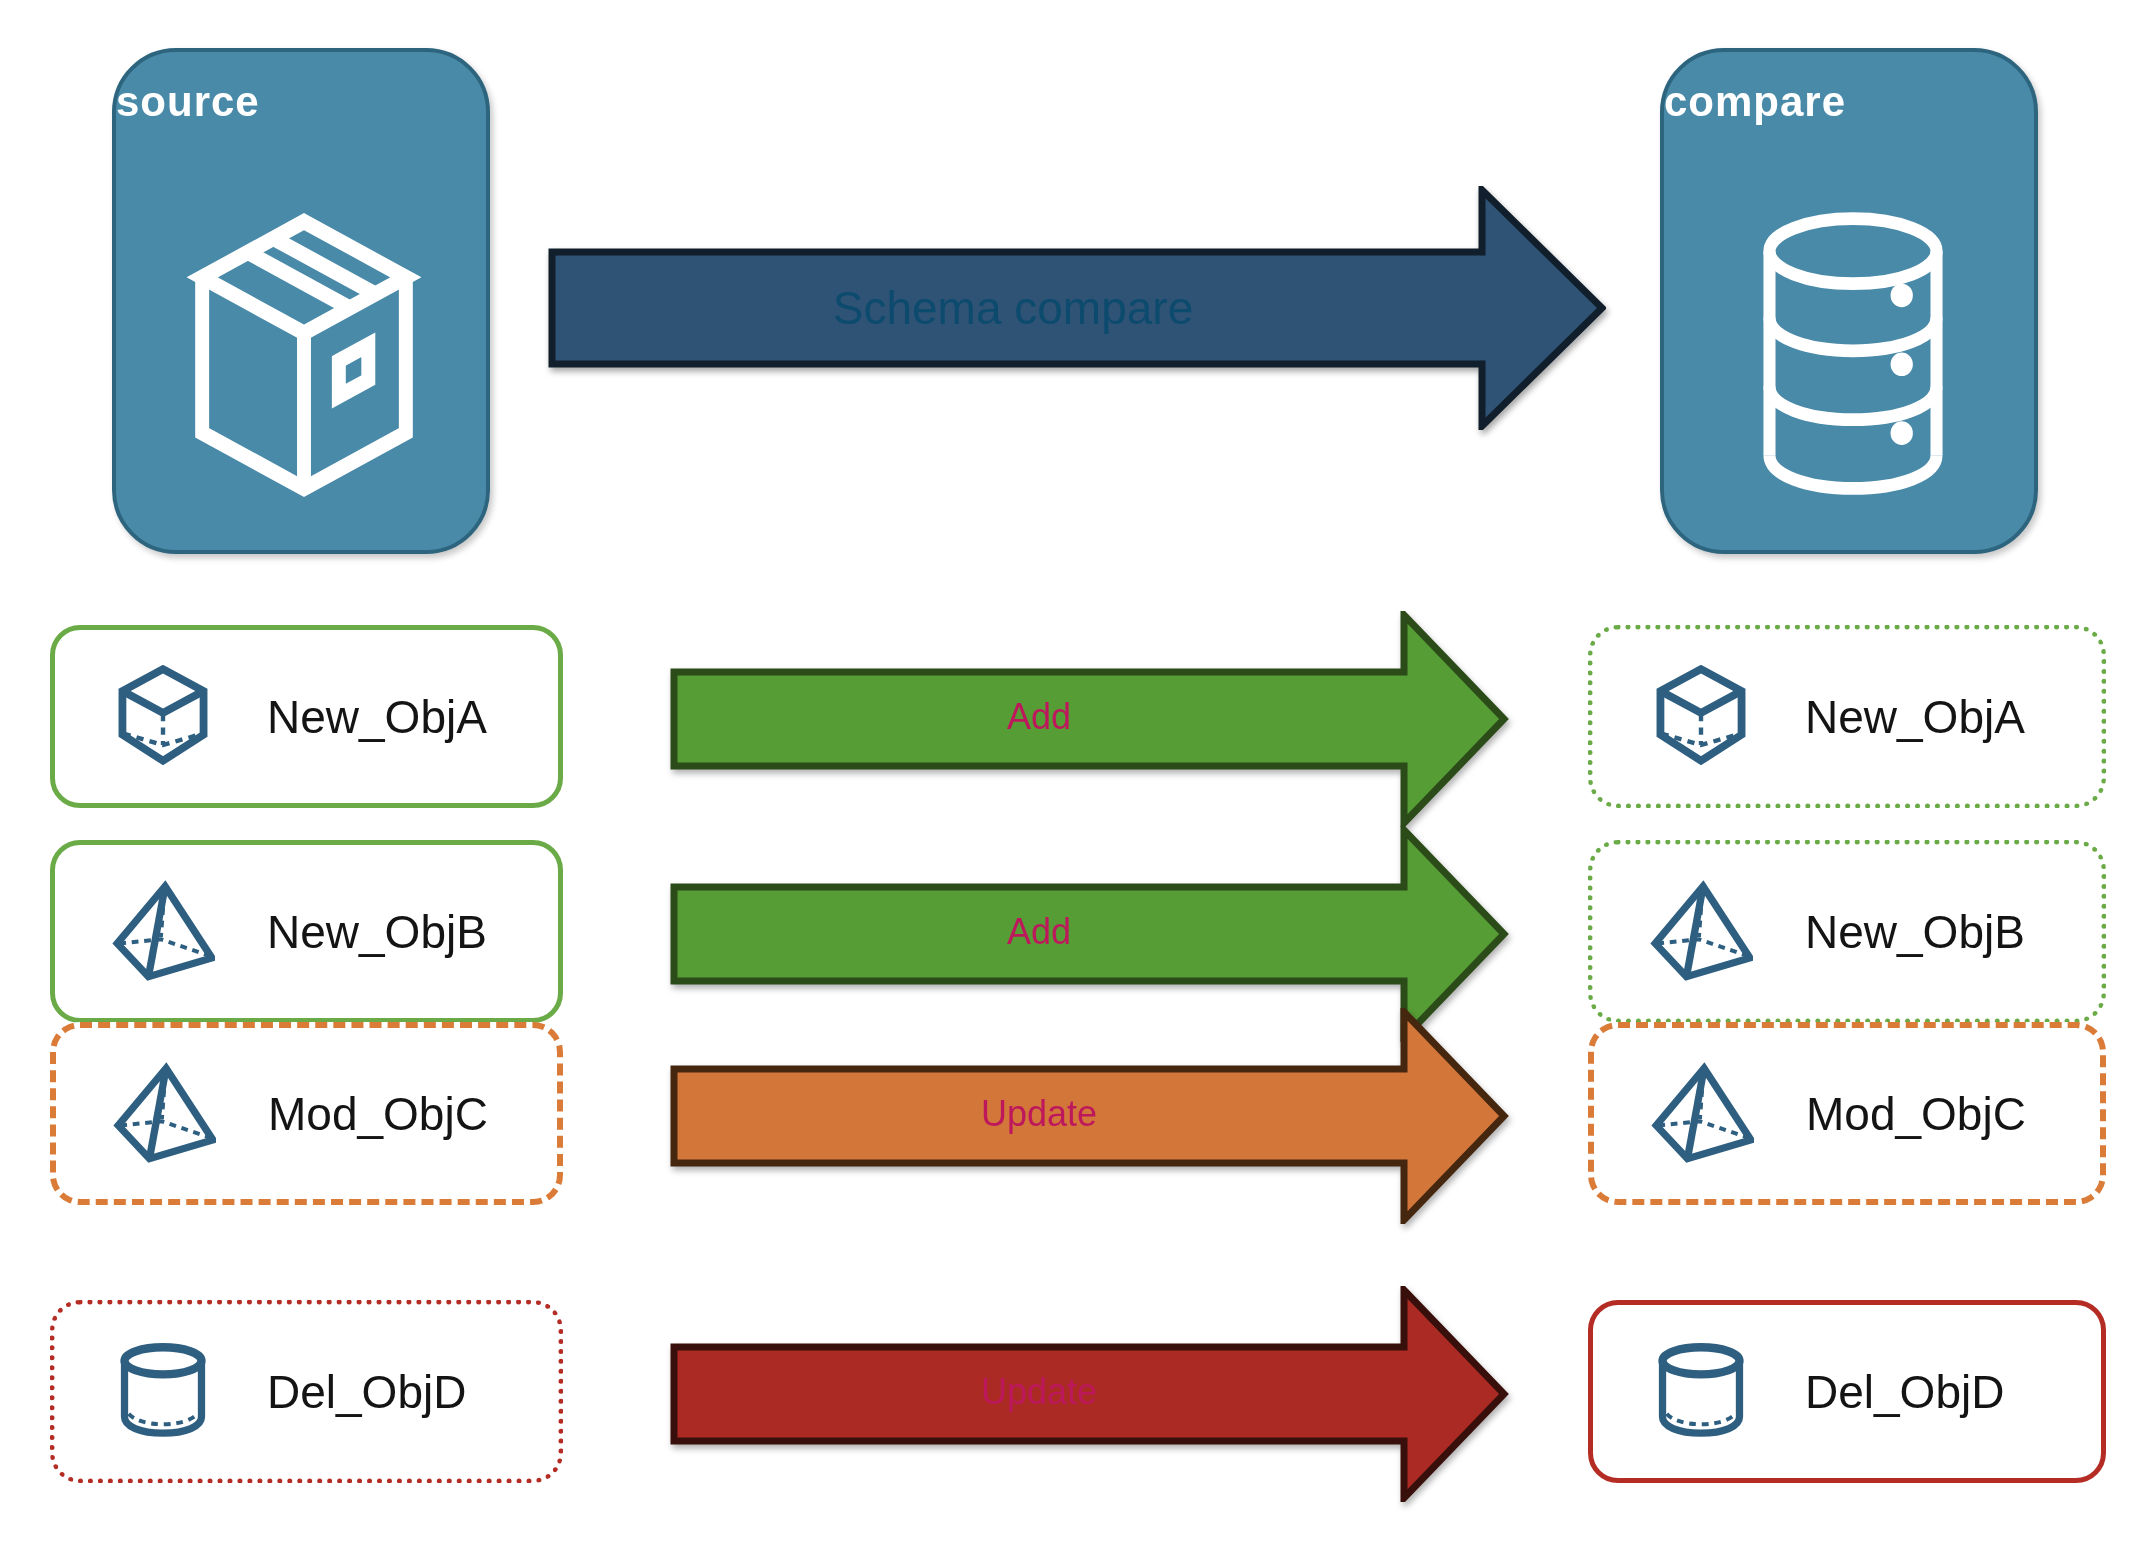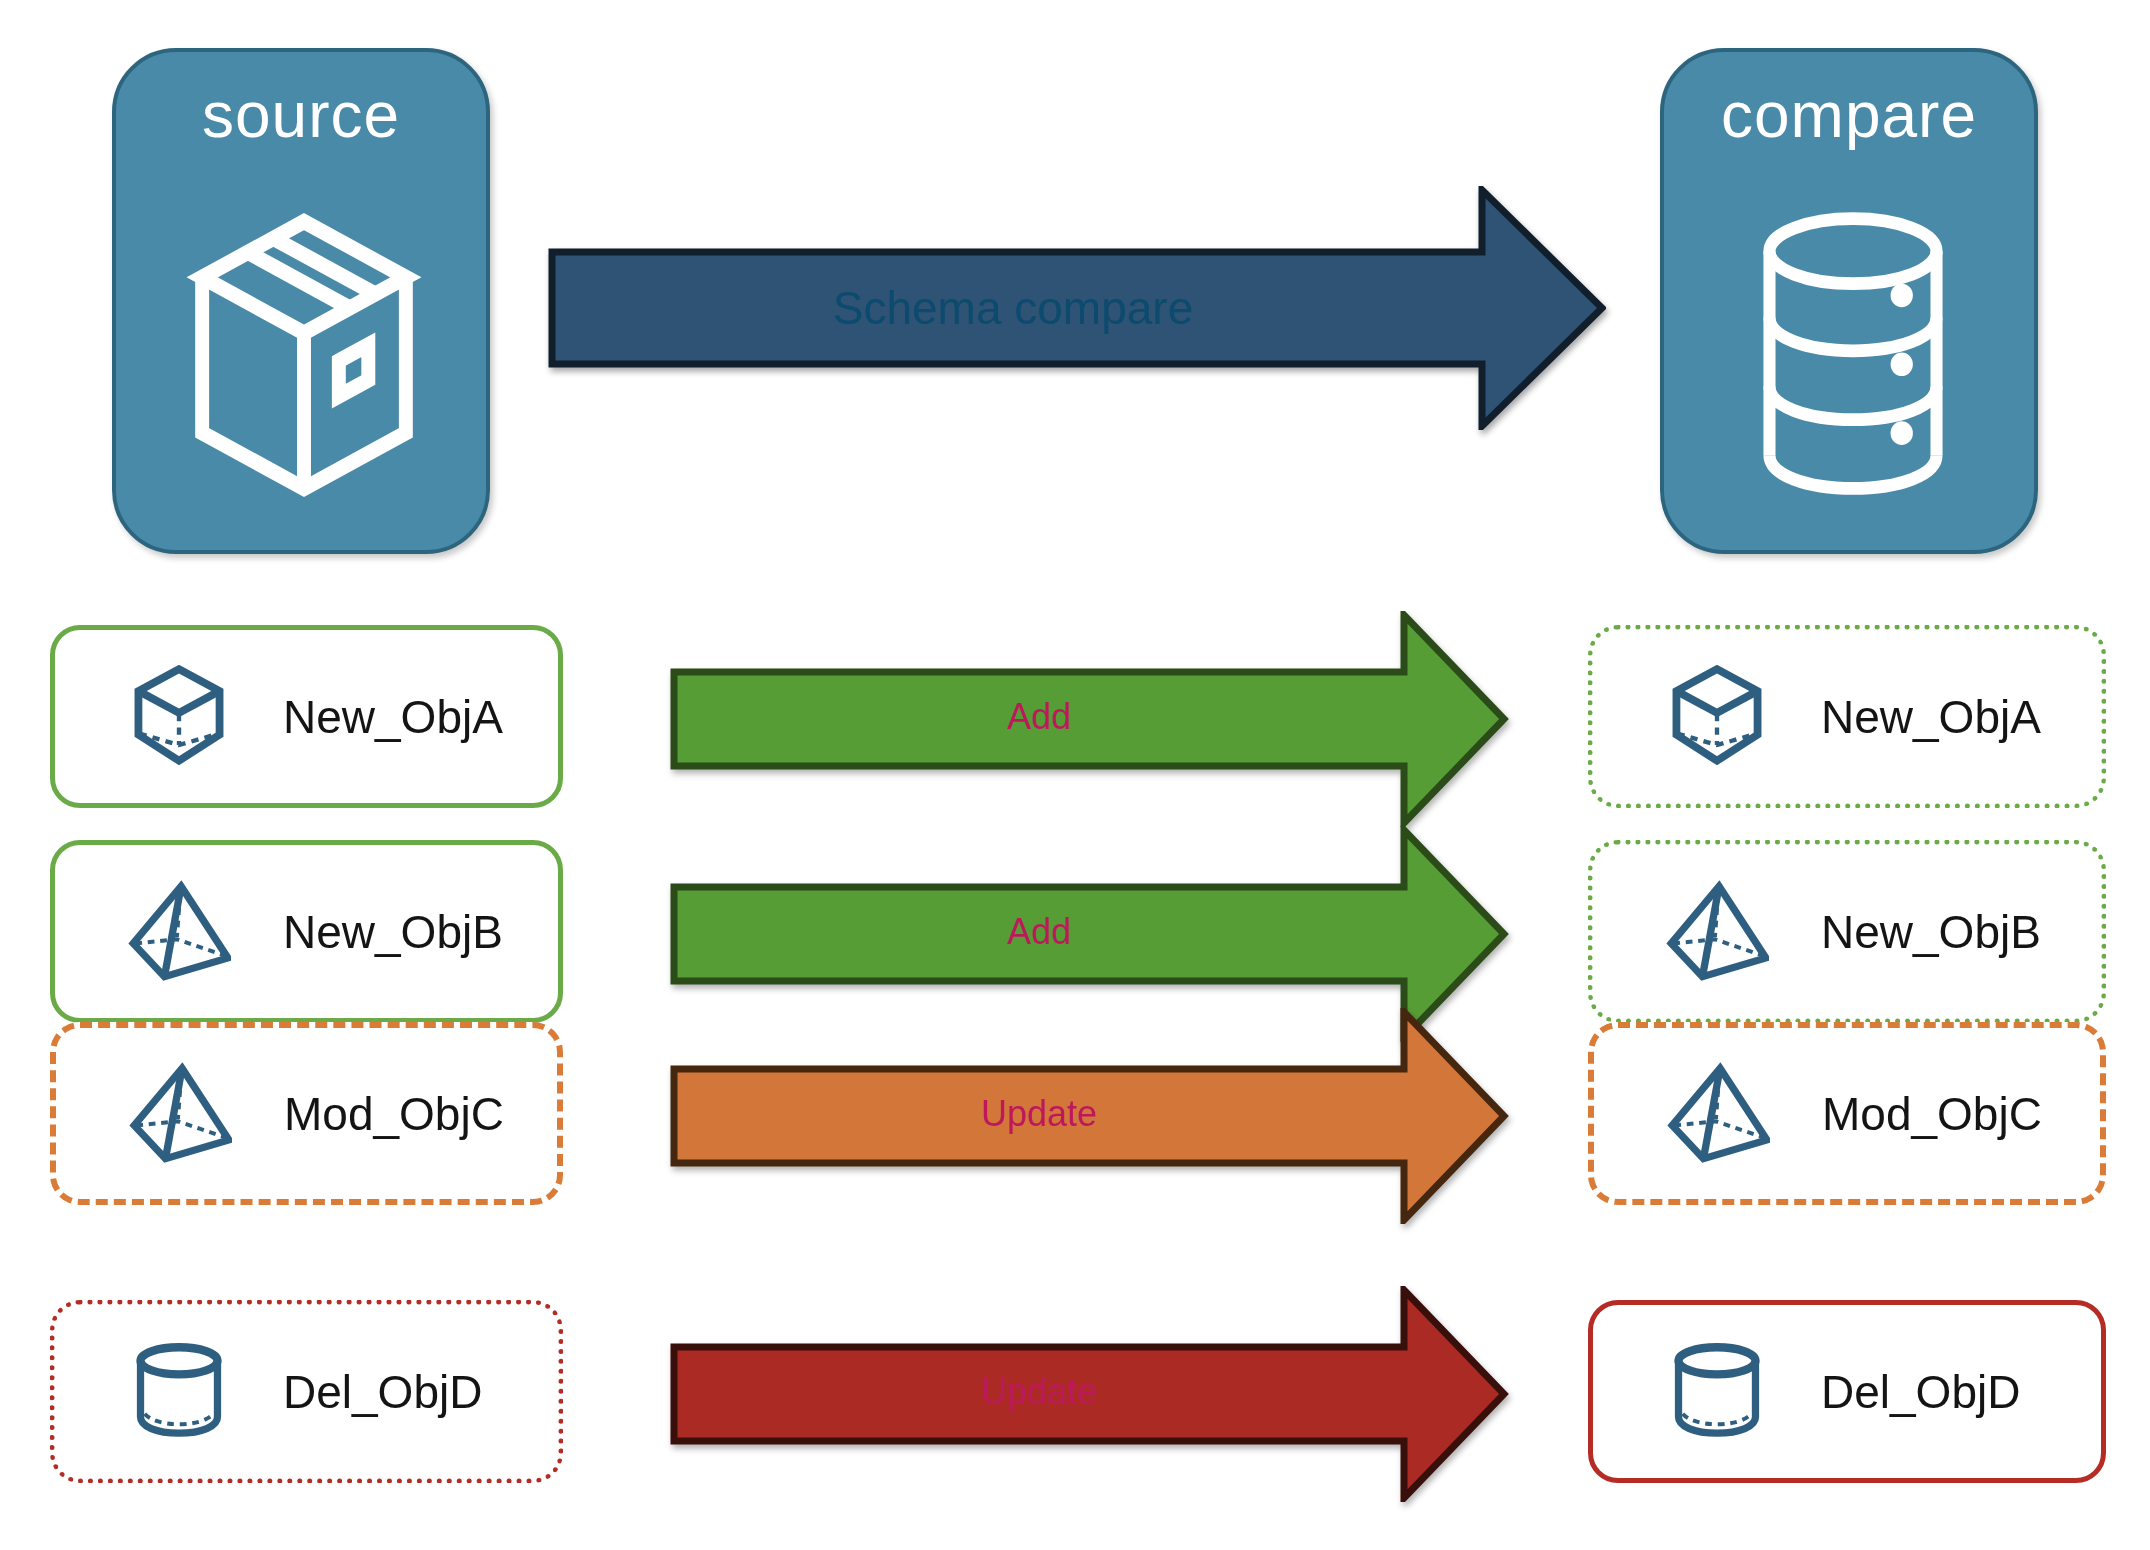--- a/index.html
+++ b/index.html
@@ -4,37 +4,37 @@
 <style>
   * { box-sizing: border-box; margin: 0; padding: 0; }
   html,body { background:#ffffff; }
   body { font-family: "Liberation Sans", sans-serif; }
   #canvas { position:relative; width:2150px; height:1550px; background:#ffffff; overflow:hidden; }
 
   
   .node { position:absolute; top:48px; width:378px; height:506px;
           background:var(--fill,#4A8AA9); border:4px solid var(--border,#2D657F);
           border-radius:64px; box-shadow:3px 4px 6px rgba(0,0,0,.22); }
-  .node-title { margin-top:26px; text-align:center; color:var(--text,#ffffff);
-                font-size:64px; font-weight:normal; letter-spacing:1px; }
+  .node-title { margin-top:26px; color:var(--text,#ffffff);
+                font-size:42px; font-weight:bold; letter-spacing:1px; }
   .node-icon { position:absolute; }
 
   
   .compare-arrow { position:absolute; left:548px; top:186px; width:1058px; height:244px;
                    filter:drop-shadow(2px 4px 3px rgba(0,0,0,.35)); }
   .compare-arrow polygon { fill:var(--fill,#2E5375); stroke:var(--stroke,#111E2B); stroke-width:7; }
   .compare-label { position:absolute; left:548px; top:252px; width:930px; height:112px;
                    display:flex; align-items:center; justify-content:center;
                    color:#0c4a6e; font-size:46px; }
 
   
   .row { position:absolute; left:0; width:2150px; height:183px; }
   .obj-box { position:absolute; top:0; height:183px; background:#ffffff;
              display:flex; align-items:center; border-radius:30px;
-             padding-left:72px; gap:52px; }
+             padding-left:56px; gap:52px; }
   .obj-box.left  { left:50px;   width:513px; }
   .obj-box.right { left:1588px; width:518px; }
   .b-solid  { border:5px solid  var(--border); }
   .b-dotted { border:5px dotted var(--border); }
   .b-dashed { border:6px dashed var(--border); }
   .obj-icon { width:104px; height:104px; flex:0 0 auto; }
   .obj-label { font-size:46px; color:#141414; }
 
   .row-arrow { position:absolute; left:670px; top:-14px; width:840px; height:216px;
                filter:drop-shadow(2px 4px 3px rgba(0,0,0,.3)); }

